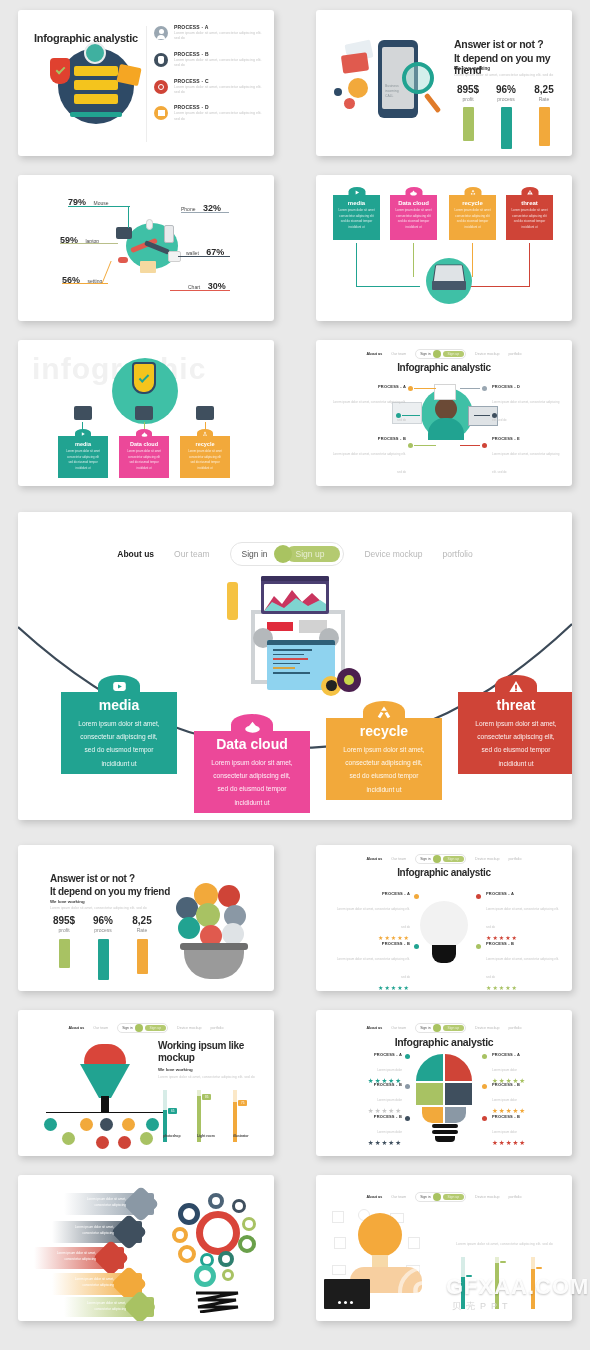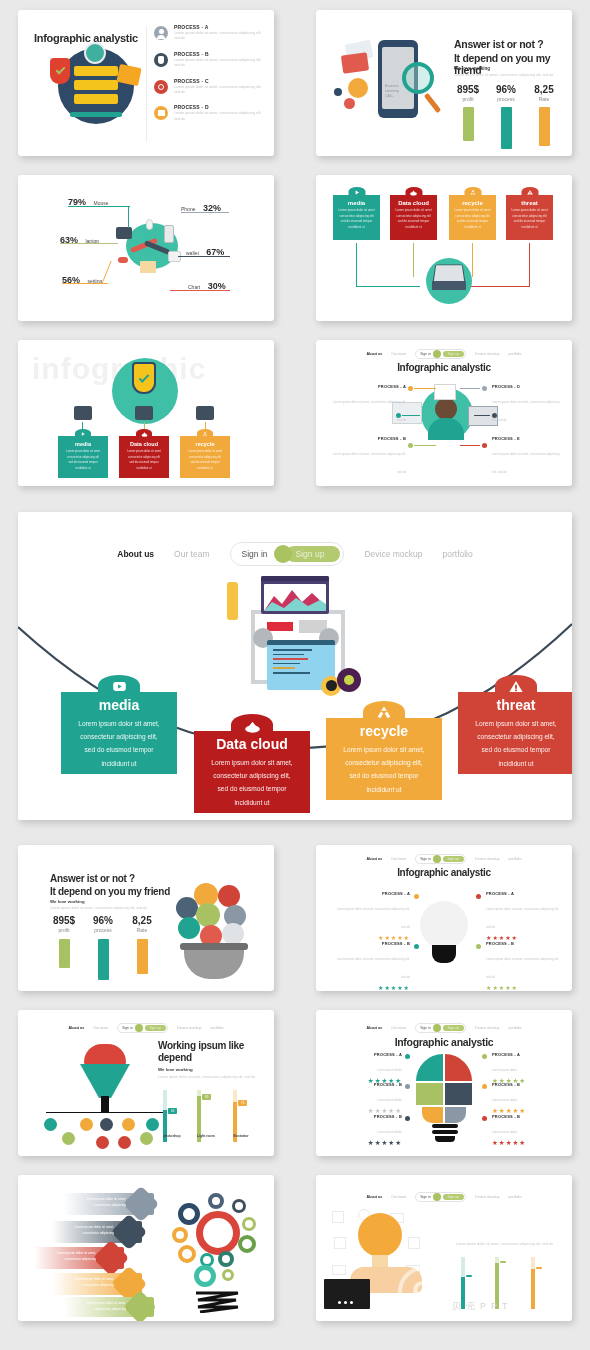--- a/index.html
+++ b/index.html
@@ -28,21 +28,21 @@
   .lorem { color:#c9c9c9; }
   
   .icard { position:absolute; color:#fff; text-align:center; }
   .icard .bubble { position:absolute; left:50%; transform:translateX(-50%);
                    border-radius:50% 50% 0 0; display:flex; align-items:flex-end;
                    justify-content:center; }
   .icard .body { width:100%; height:100%; display:flex; flex-direction:column;
                  align-items:center; justify-content:flex-start; }
   .icard .ct { font-weight:bold; }
   .icard .cb { opacity:.92; text-align:center; }
-  .g-teal{background:#21a391;} .g-green{background:#b91c1c;}
+  .g-teal{background:#21a391;} .g-green{background:#ec4899;}
   .g-orange{background:#f2a93b;} .g-red{background:#cf4437;}
   .svgi { display:block; }
   
   .stats { display:flex; }
   .stat { text-align:center; }
   .stat .v { font-weight:bold; color:#2b2b2b; }
   .stat .l { color:#8a8a8a; }
   .bar { margin:0 auto; border-radius:1px; }
   
   .proc-t { font-weight:bold; color:#2f2f2f; letter-spacing:.2px; }
@@ -171,21 +171,21 @@
     <div style="position:absolute;left:100px;top:82px;width:10px;height:6px;background:#e05a4e;border-radius:3px;"></div>
 
     <div style="position:absolute;left:50px;top:16px;">
       <span style="font-size:9px;font-weight:bold;color:#2b2b2b;">79%</span>
       <span style="font-size:5px;color:#4a4a4a;margin-left:3px;">Mouse</span>
     </div>
     <div style="position:absolute;left:50px;top:31px;width:62px;height:1.4px;background:#21a391;"></div>
     <div style="position:absolute;left:110px;top:31px;width:1.4px;height:22px;background:#21a391;"></div>
 
     <div style="position:absolute;left:42px;top:54px;">
-      <span style="font-size:9px;font-weight:bold;color:#2b2b2b;">63%</span>
+      <span style="font-size:9px;font-weight:bold;color:#2b2b2b;">59%</span>
       <span style="font-size:5px;color:#4a4a4a;margin-left:3px;">laptop</span>
     </div>
     <div style="position:absolute;left:42px;top:68px;width:58px;height:1.4px;background:#b9bf8a;"></div>
 
     <div style="position:absolute;left:44px;top:94px;">
       <span style="font-size:9px;font-weight:bold;color:#2b2b2b;">56%</span>
       <span style="font-size:5px;color:#4a4a4a;margin-left:3px;">setting</span>
     </div>
     <div style="position:absolute;left:44px;top:108px;width:46px;height:1.4px;background:#f2a93b;"></div>
     <div style="position:absolute;left:88px;top:86px;width:1.4px;height:23px;background:#f2a93b;transform:skewX(-22deg);"></div>
@@ -595,21 +595,21 @@
       <span class="circle" style="position:absolute;left:56px;top:22px;width:13px;height:13px;background:#cf4437;"></span>
       <span class="circle" style="position:absolute;left:60px;top:4px;width:13px;height:13px;background:#3f4f5e;"></span>
       <span class="circle" style="position:absolute;left:78px;top:22px;width:13px;height:13px;background:#cf4437;"></span>
       <span class="circle" style="position:absolute;left:82px;top:4px;width:13px;height:13px;background:#f2a93b;"></span>
       <span class="circle" style="position:absolute;left:100px;top:18px;width:13px;height:13px;background:#a8c263;"></span>
       <span class="circle" style="position:absolute;left:106px;top:4px;width:13px;height:13px;background:#21a391;"></span>
     </div>
 
     <div style="position:absolute;left:140px;top:30px;">
       <div class="h-title" style="font-size:10px;">Working ipsum like</div>
-      <div class="h-title" style="font-size:10px;margin-top:1px;">depend</div>
+      <div class="h-title" style="font-size:10px;margin-top:1px;">mockup</div>
     </div>
     <div class="sub-b" style="position:absolute;left:140px;top:57px;font-size:4.4px;">We love working</div>
     <div class="lorem" style="position:absolute;left:140px;top:64px;width:100px;font-size:3.5px;line-height:1.8;">Lorem ipsum dolor sit amet, consectetur adipiscing elit. sed do</div>
 
     <div style="position:absolute;left:140px;top:80px;width:100px;height:52px;">
       <div style="position:absolute;left:0;top:0;width:30px;height:52px;">
         <div style="position:absolute;left:5px;top:0;width:4px;height:52px;background:#d7ece7;"></div>
         <div style="position:absolute;left:5px;top:20px;width:4px;height:32px;background:#21a391;"></div>
         <span style="position:absolute;left:10px;top:18px;background:#21a391;color:#fff;font-size:3px;padding:1px 3px;border-radius:1px;">65</span>
         <span style="position:absolute;left:5px;top:44px;font-size:3.4px;font-weight:bold;color:#444;">photoshop</span>
@@ -801,14 +801,15 @@
         <span style="position:absolute;left:5px;top:44px;font-size:3.4px;font-weight:bold;color:#444;"></span>
       </div>
     </div>
   </div>
 
 </div>
 
 <div class="wm" style="left:396px;top:1262px;width:194px;height:62px;">
   <div class="wm-g" style="left:2px;top:4px;"></div>
   <div style="position:absolute;left:16px;top:12px;font-size:30px;color:rgba(255,255,255,.6);font-weight:bold;">G</div>
+  <div class="wm-txt" style="position:absolute;left:50px;top:12px;font-size:22px;">GFXAA.COM</div>
   <div class="wm-sub" style="position:absolute;left:56px;top:38px;">贝壳PPT</div>
 </div>
 
 </body></html>

